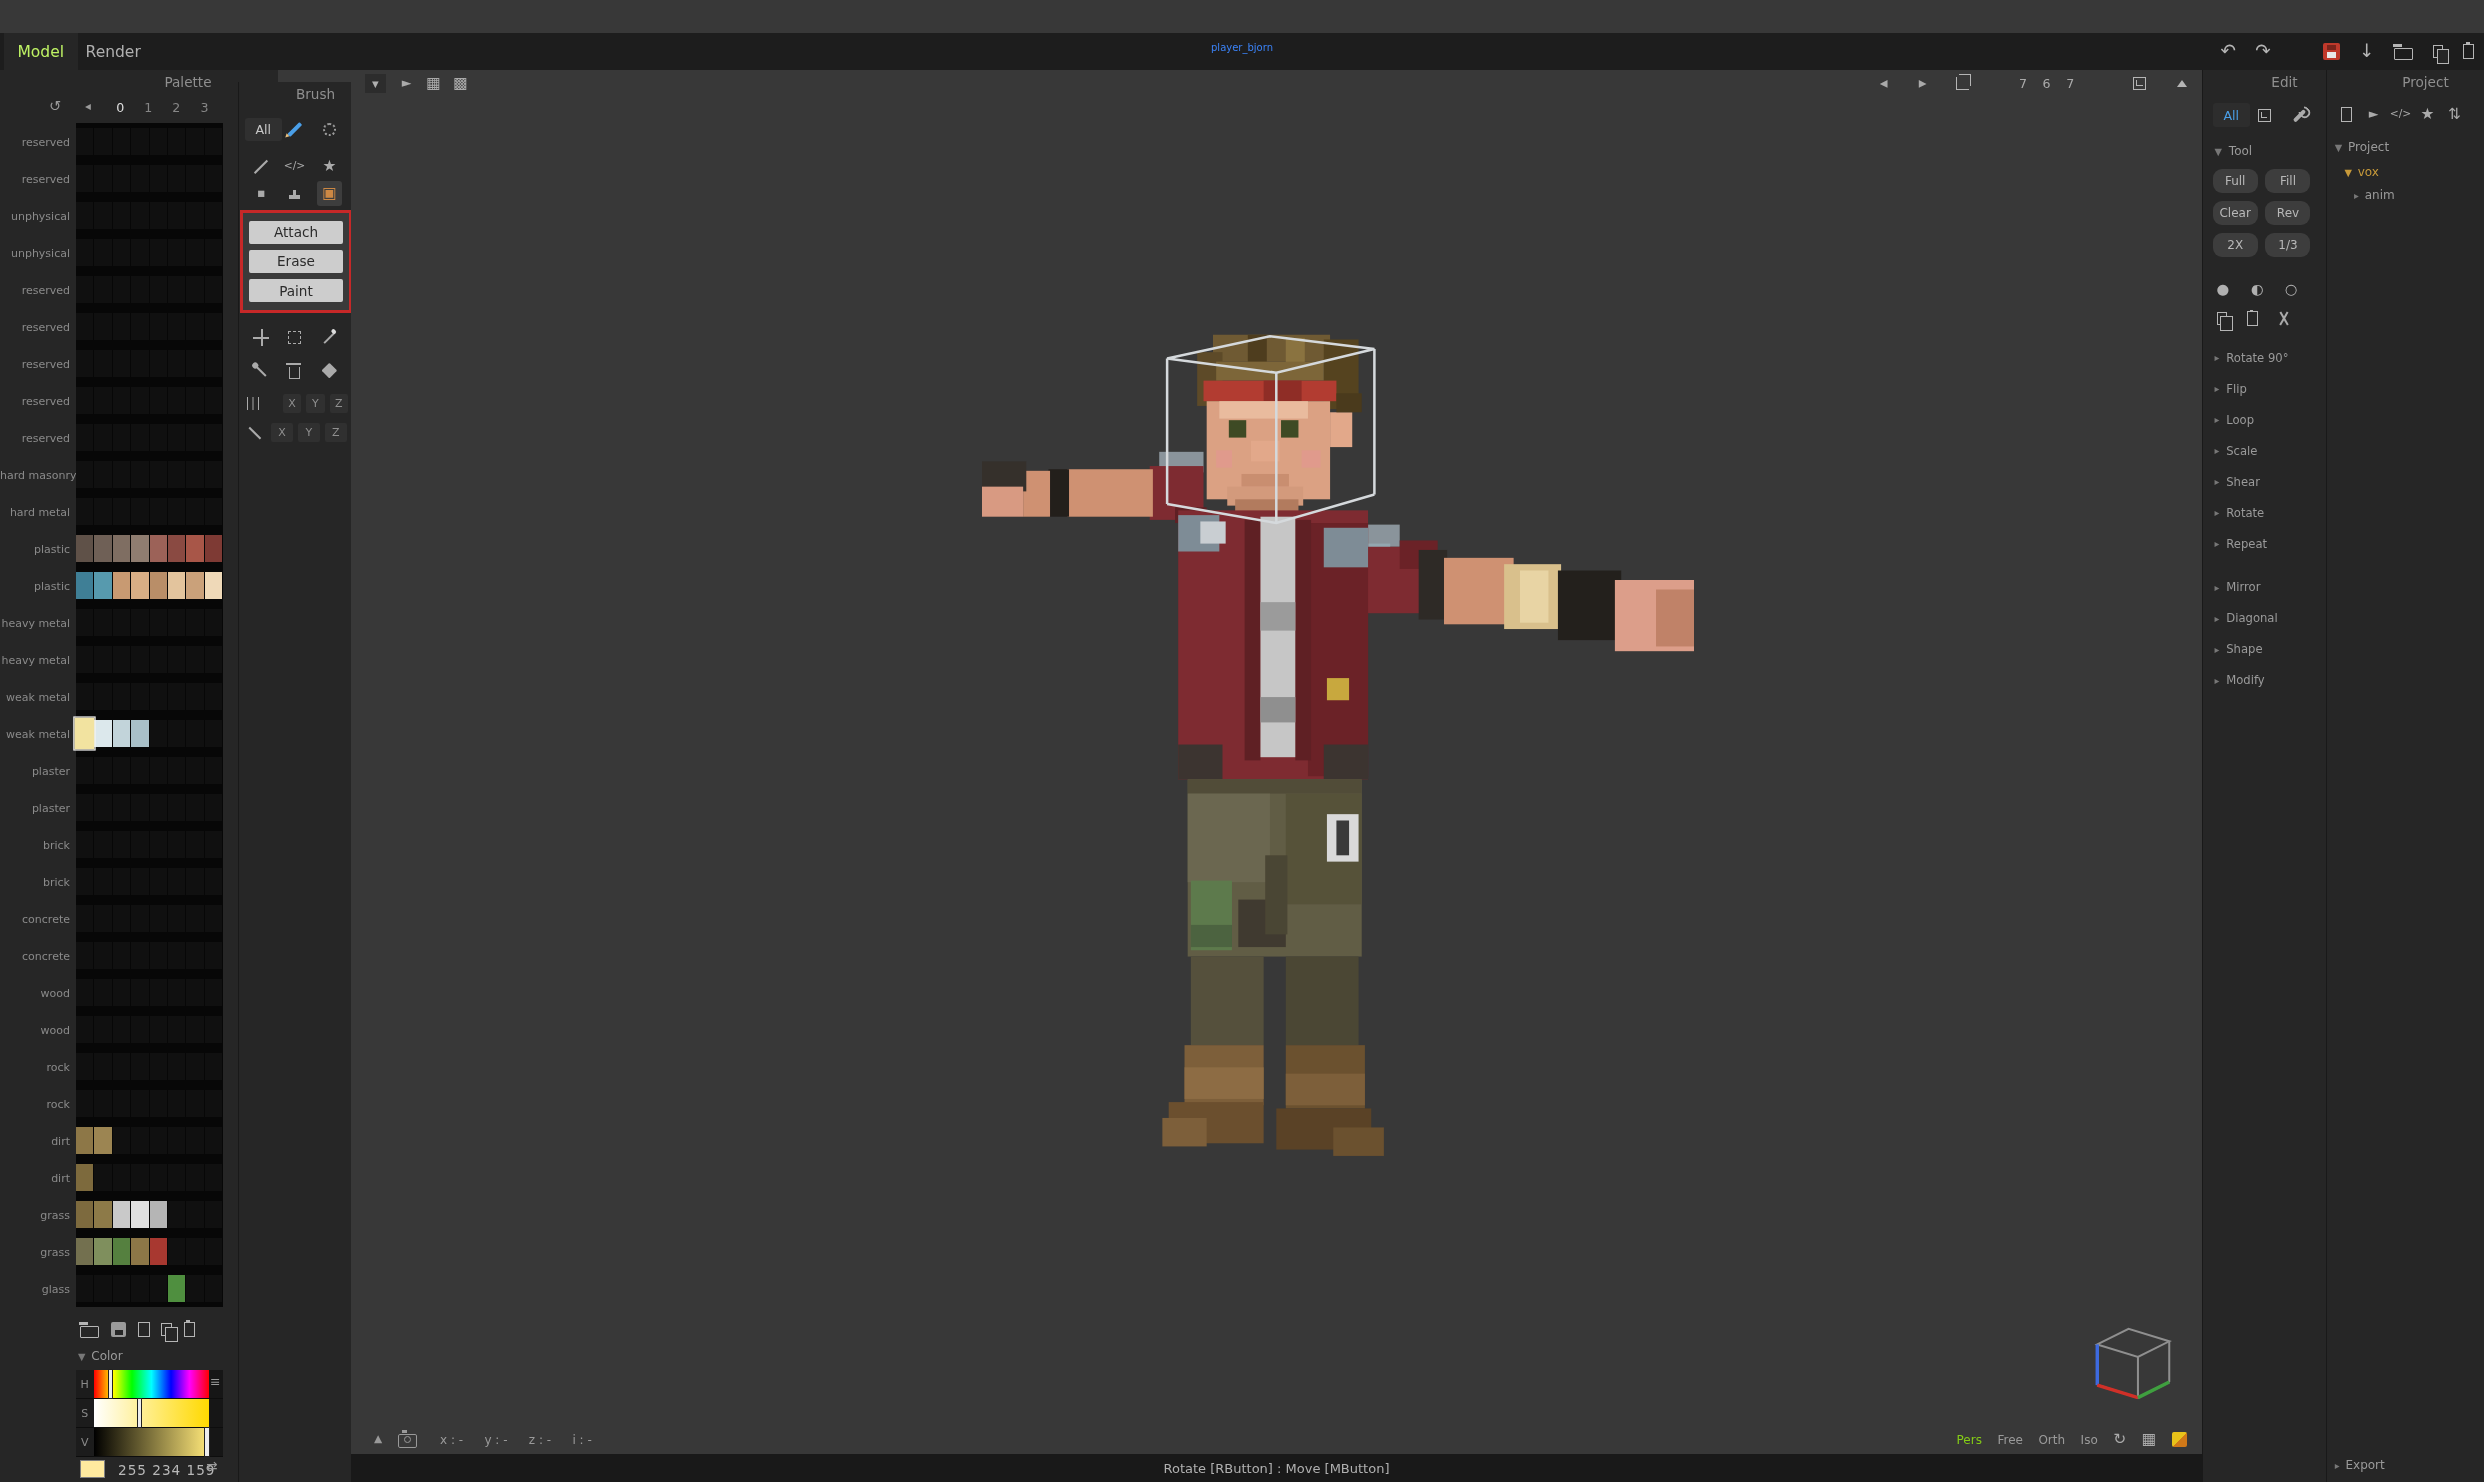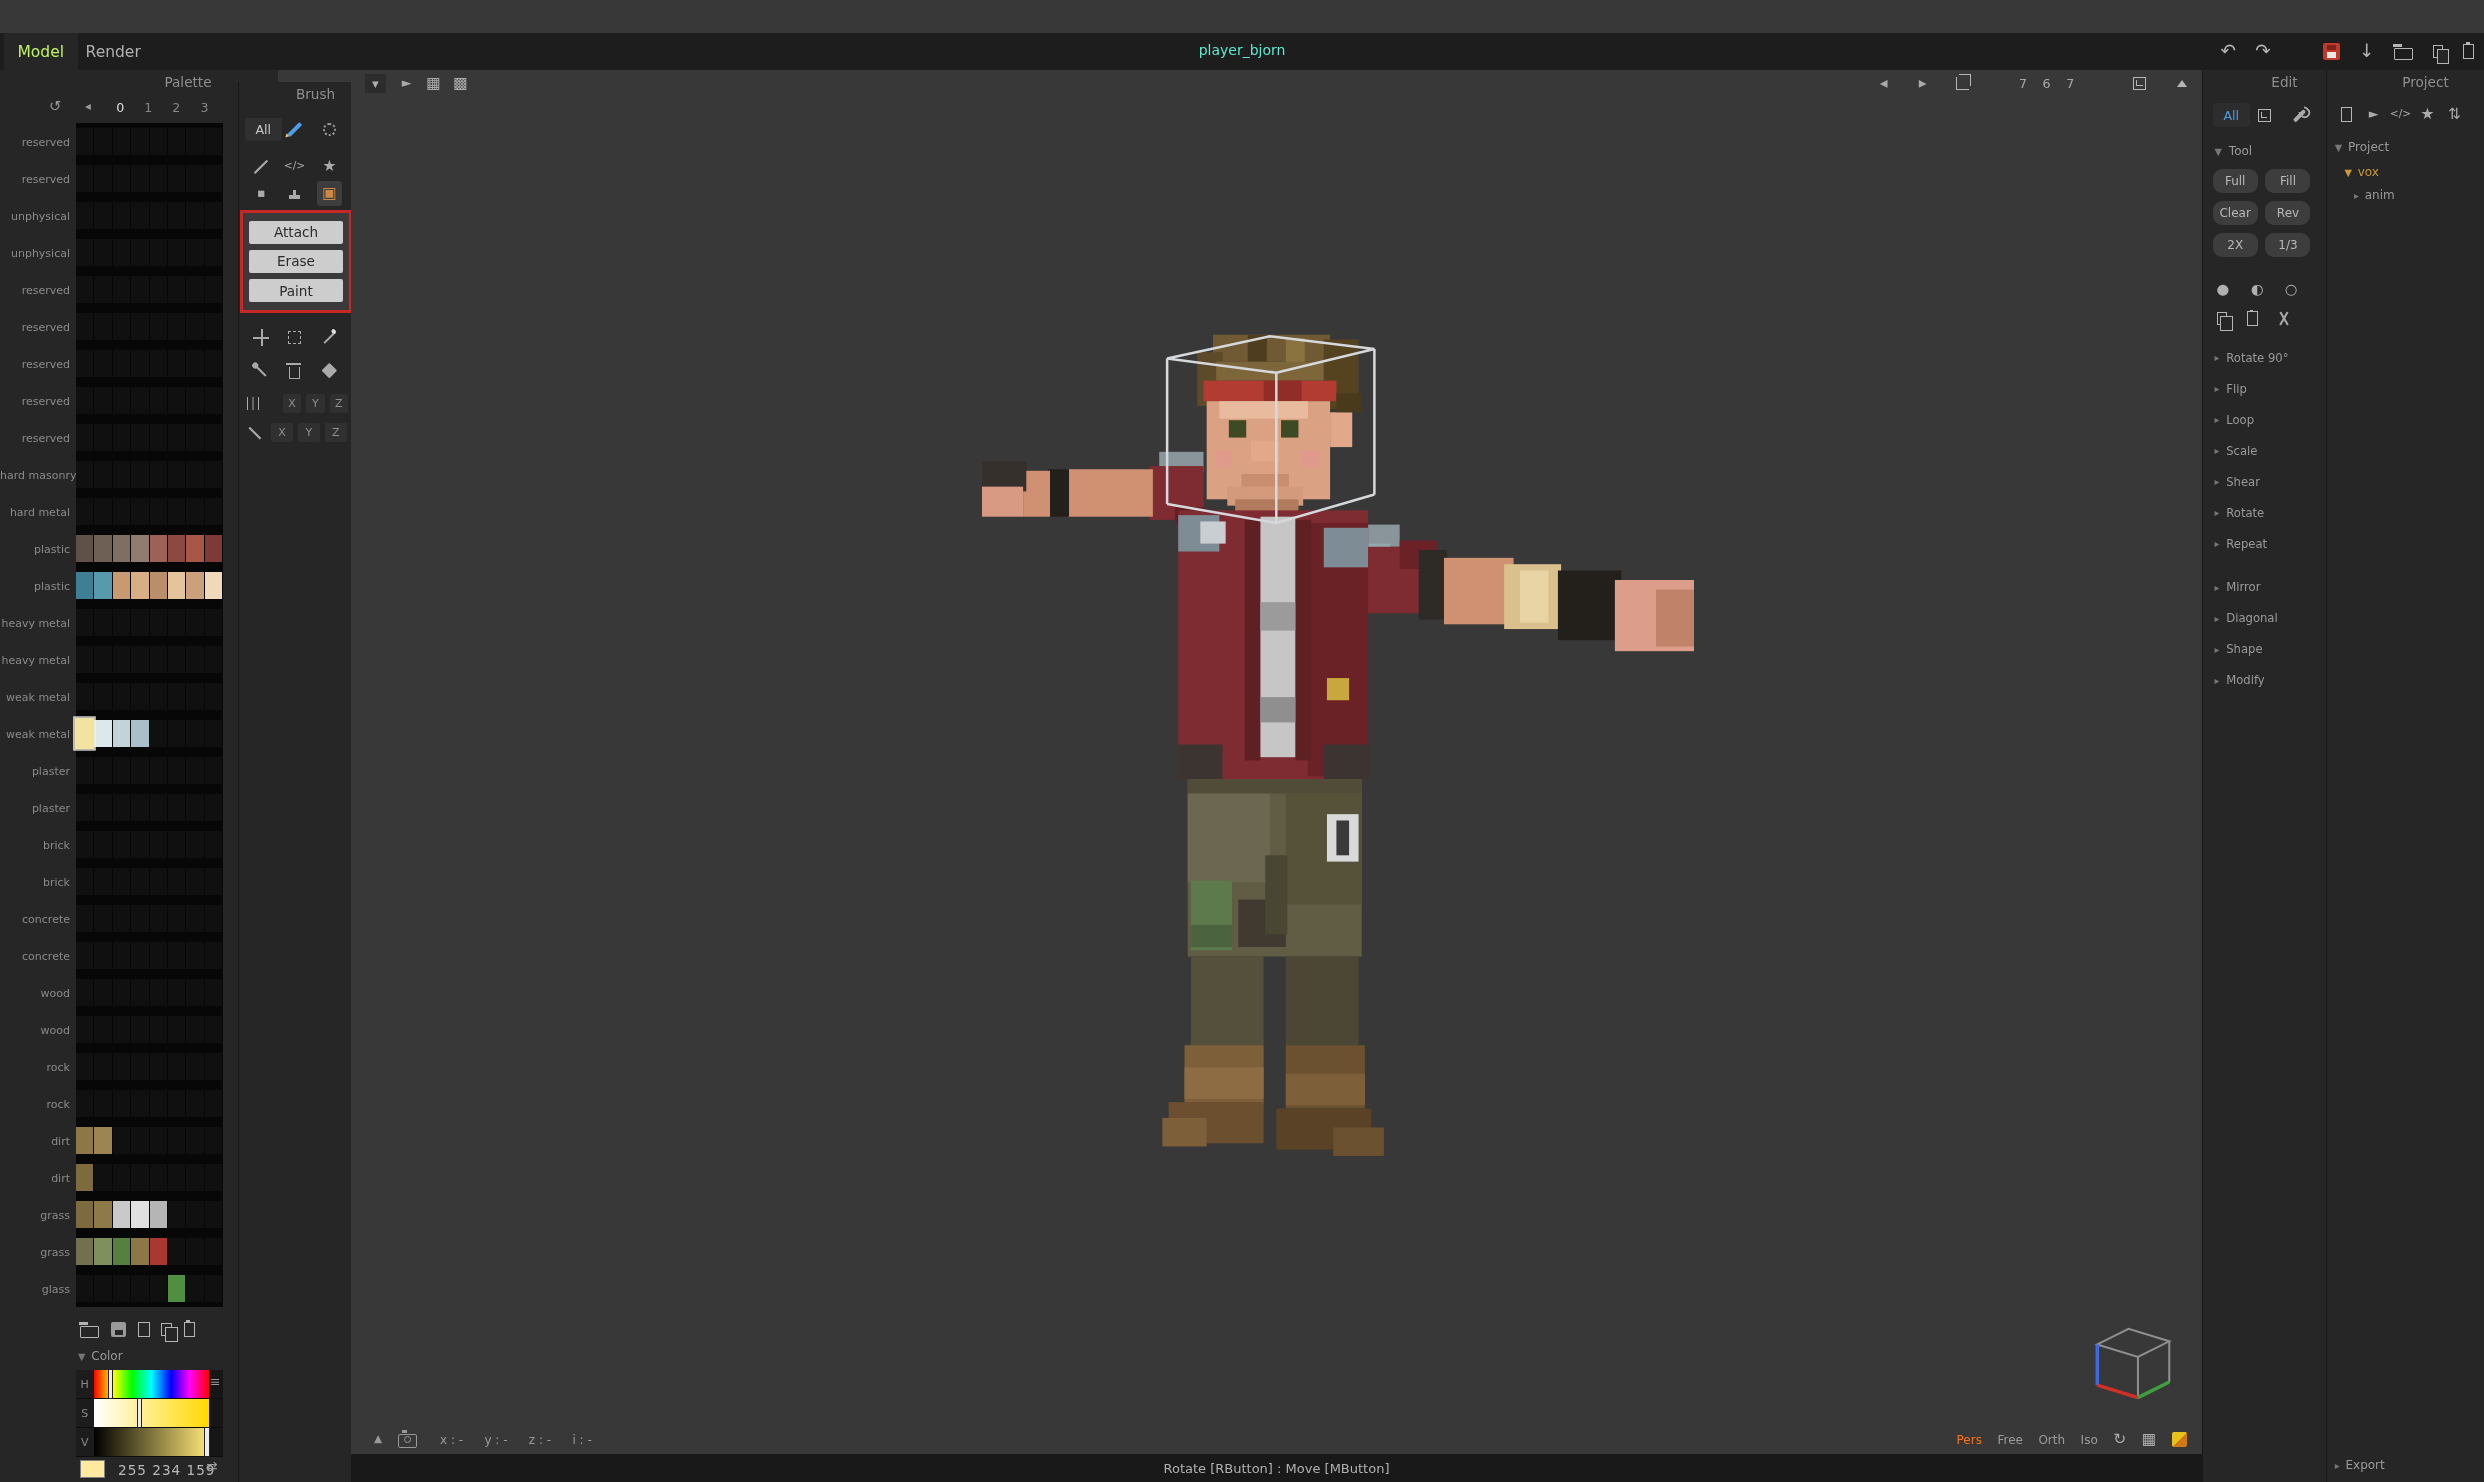--- a/index.html
+++ b/index.html
@@ -11,21 +11,21 @@
             background:linear-gradient(135deg,#8a4a9a 0 45%,#c03848 45% 100%);}
   .app-title{position:absolute;left:39px;top:6.8px;font-size:15.5px;color:#d2d2d2;}
   .win-btns{position:absolute;right:0;top:0;display:flex;height:33px;}
   .win-btn{width:70px;height:33px;display:flex;align-items:center;justify-content:center;
            color:#c8c8c8;font-size:14.6px;}
   
   .menubar{position:absolute;left:0;top:33px;width:2484px;height:37px;background:#1d1d1d;}
   .menu-tab{position:absolute;top:0;height:37px;display:flex;align-items:center;font-size:15.5px;padding:0 13.6px;}
   .menu-model{left:3.9px;color:#bef264;background:#262626;}
   .menu-render{left:72px;color:#b0b0b0;}
-  .doc-title{position:absolute;left:50%;transform:translateX(-50%);top:8.7px;font-size:14px;color:#5eead4;}
+  .doc-title{position:absolute;left:50%;transform:translateX(-50%);top:8.7px;font-size:10px;color:#3b82f6;}
   .menu-icons{position:absolute;right:9.7px;top:0;height:37px;display:flex;align-items:center;gap:19.4px;}
   .menu-icons .glyph{font-size:18.4px;color:#b5b5b5;}
   .gap-l{margin-left:33px;}
   
   .panel{position:absolute;top:70px;bottom:0;background:#262626;padding-left:40px;}
   .panel-header{height:25px;line-height:25px;text-align:center;color:#8f8f8f;font-size:13.6px;}
   
   .left-panel{left:0;width:238px;}
   .left-panel .panel-header{padding-left:58px;}
   .pal-toolbar{position:absolute;top:27px;left:0;width:238px;height:25px;}
@@ -87,21 +87,21 @@
   .vp-dims{position:absolute;left:1654px;top:5.8px;width:89px;text-align:center;font-size:12.6px;
            letter-spacing:5.8px;color:#aaa;}
   .char-wrap{position:absolute;left:631px;top:255px;width:712px;height:847px;}
   .nav-cube{position:absolute;left:1720px;top:1240px;width:112px;height:97px;}
   .vp-status{position:absolute;left:0;top:1355px;width:100%;height:29px;}
   .st-ic{position:absolute;top:3.9px;height:21.3px;display:flex;align-items:center;justify-content:center;width:23px;}
   .coords{position:absolute;left:89px;top:0;height:29px;display:flex;align-items:center;gap:21.3px;}
   .coord{font-size:12px;color:#9a9a9a;white-space:pre;}
   .vp-right{position:absolute;right:15.5px;top:0;height:29px;display:flex;align-items:center;gap:15.5px;}
   .view-btn{font-size:12px;color:#9a9a9a;}
-  .view-btn.active{color:#f97316;margin-left:25px;}
+  .view-btn.active{color:#84cc16;margin-left:25px;}
   .vp-hint{position:absolute;left:0;bottom:0;width:100%;height:29px;background:#191919;color:#b0b0b0;
            font-size:13px;display:flex;align-items:center;justify-content:center;}
   
   .edit-panel{left:2202px;width:124px;border-left:1px solid #191919;box-sizing:border-box;}
   .e-row1{position:absolute;top:33px;left:0;width:124px;height:25px;}
   .e-all{position:absolute;left:9.7px;top:0;width:37px;height:24px;background:#2d2d2d;border-radius:2.9px;
          color:#4a9fe8;font-size:12.6px;display:flex;align-items:center;justify-content:center;}
   .e-ic{position:absolute;top:1px;width:23px;height:23px;display:flex;align-items:center;justify-content:center;}
   .sec-head{position:absolute;top:74px;left:11.6px;display:flex;gap:6.8px;align-items:center;
             font-size:12px;color:#9a9a9a;}

